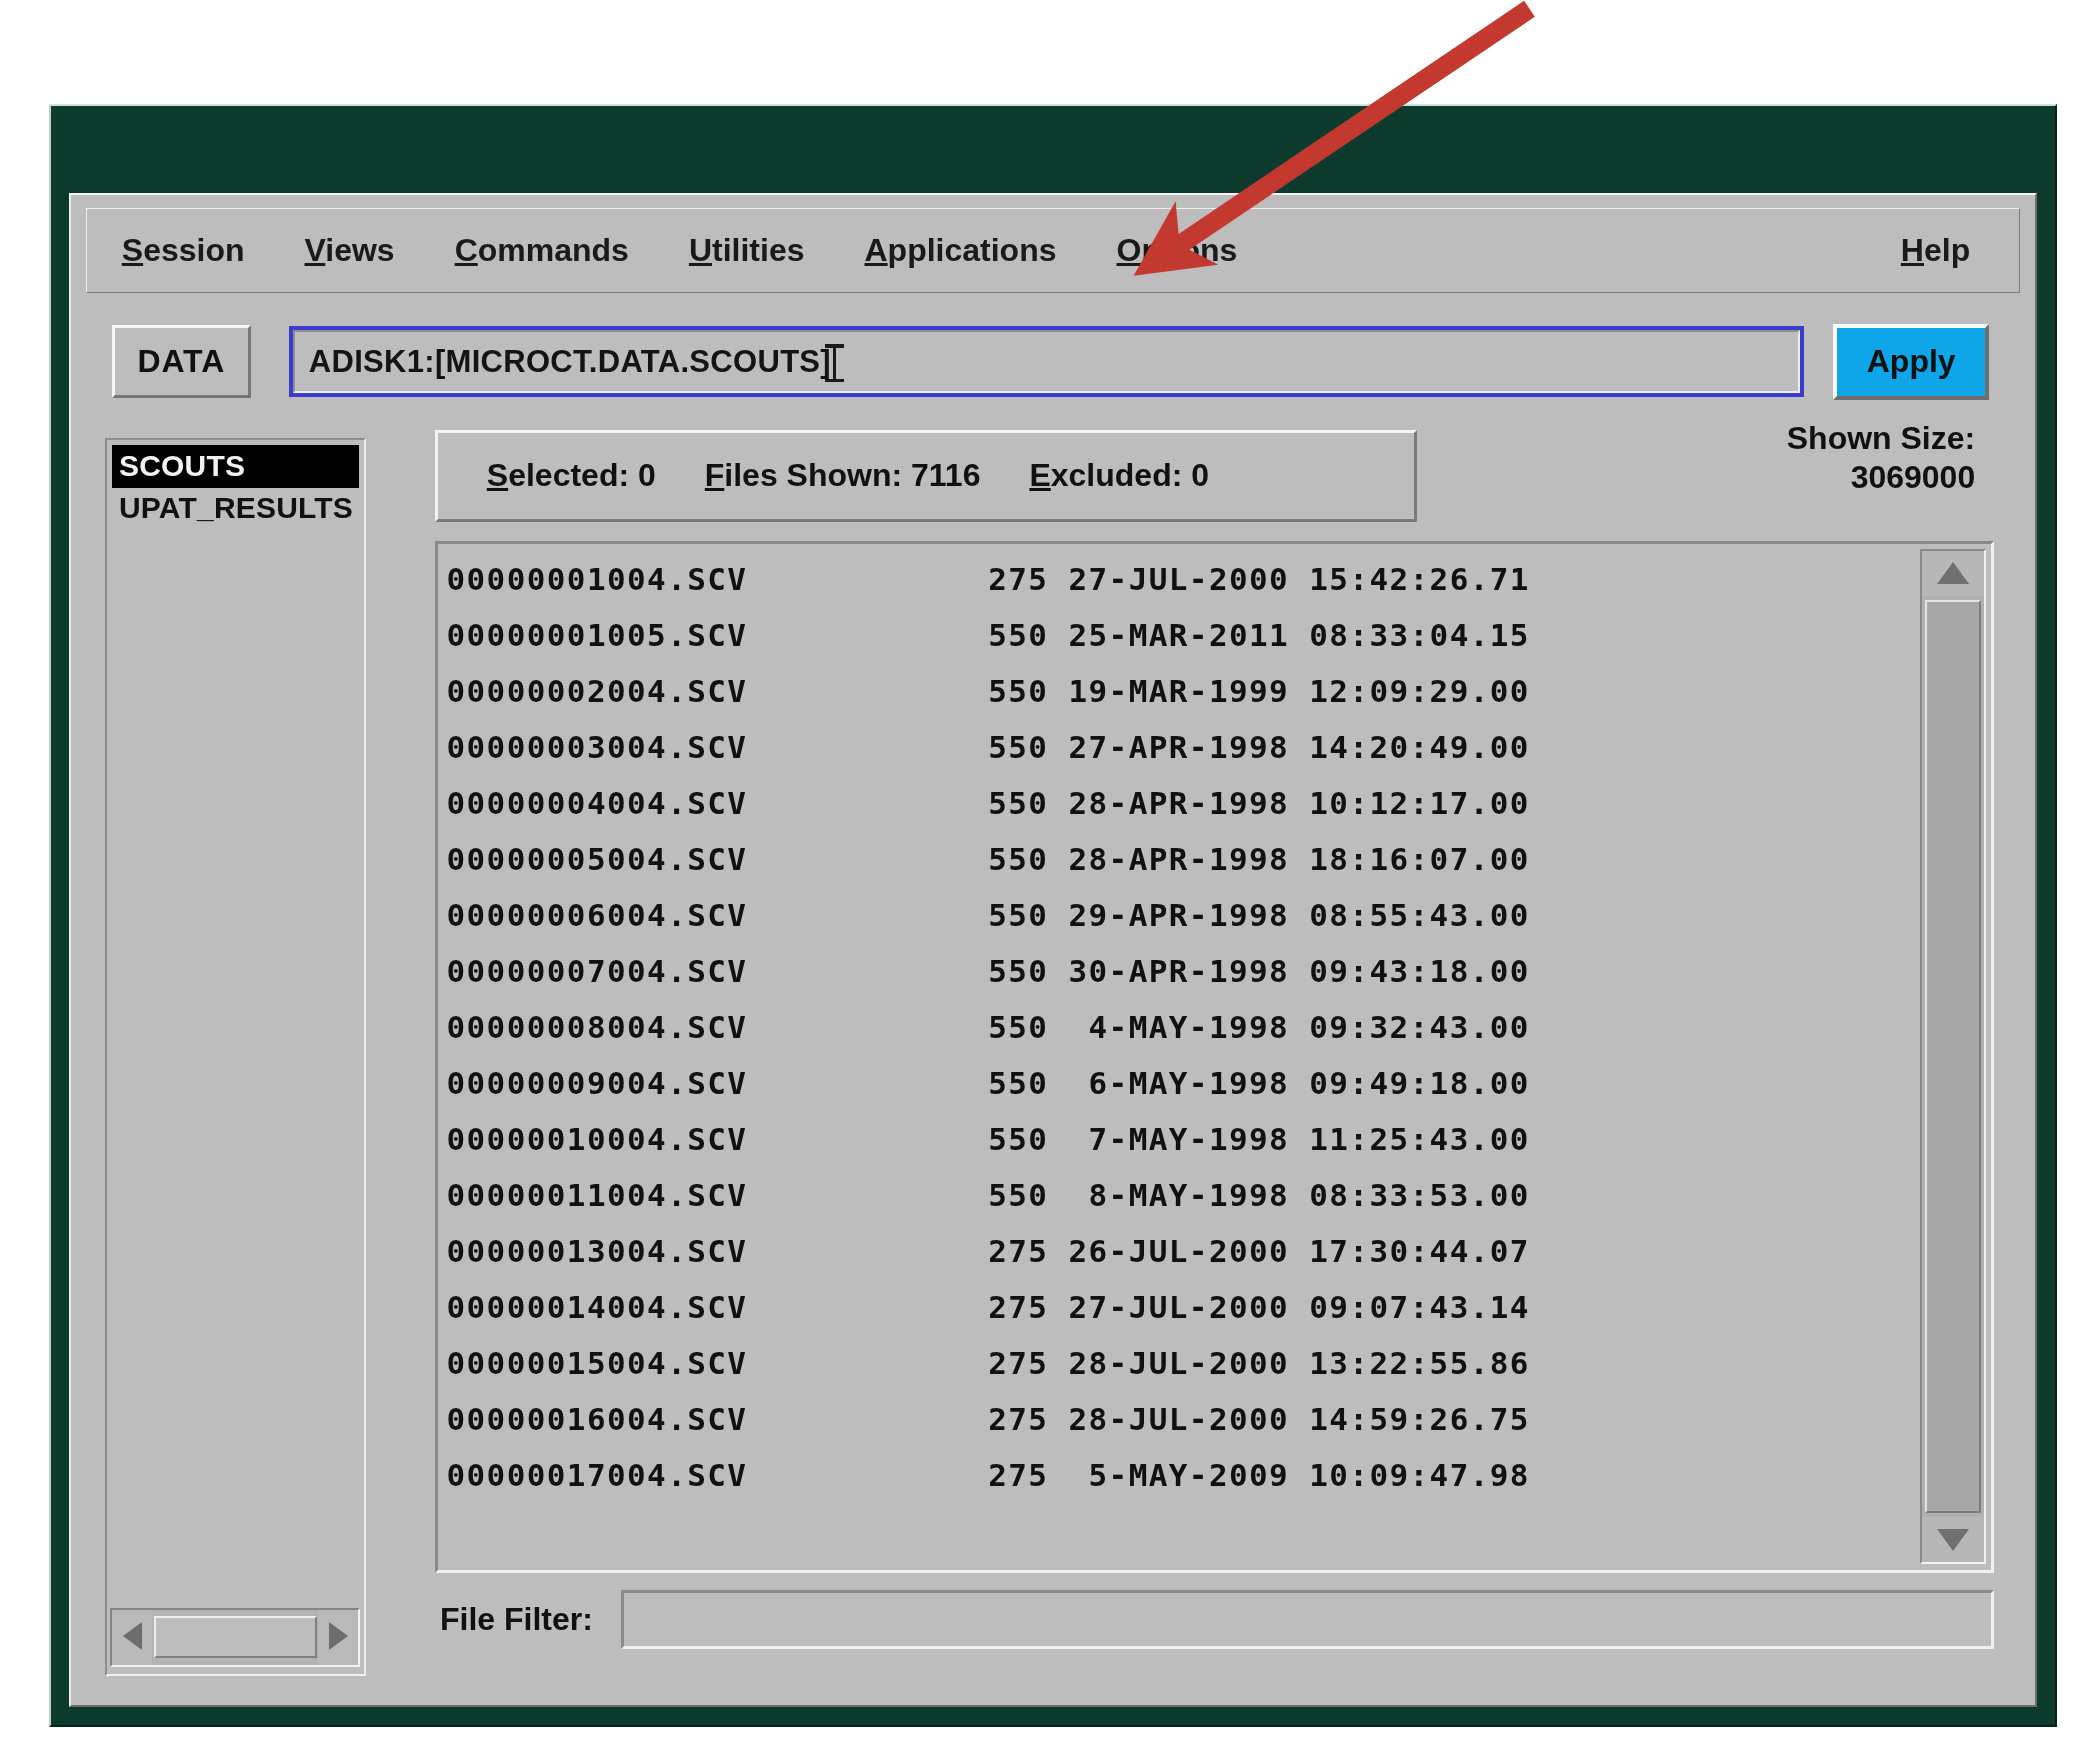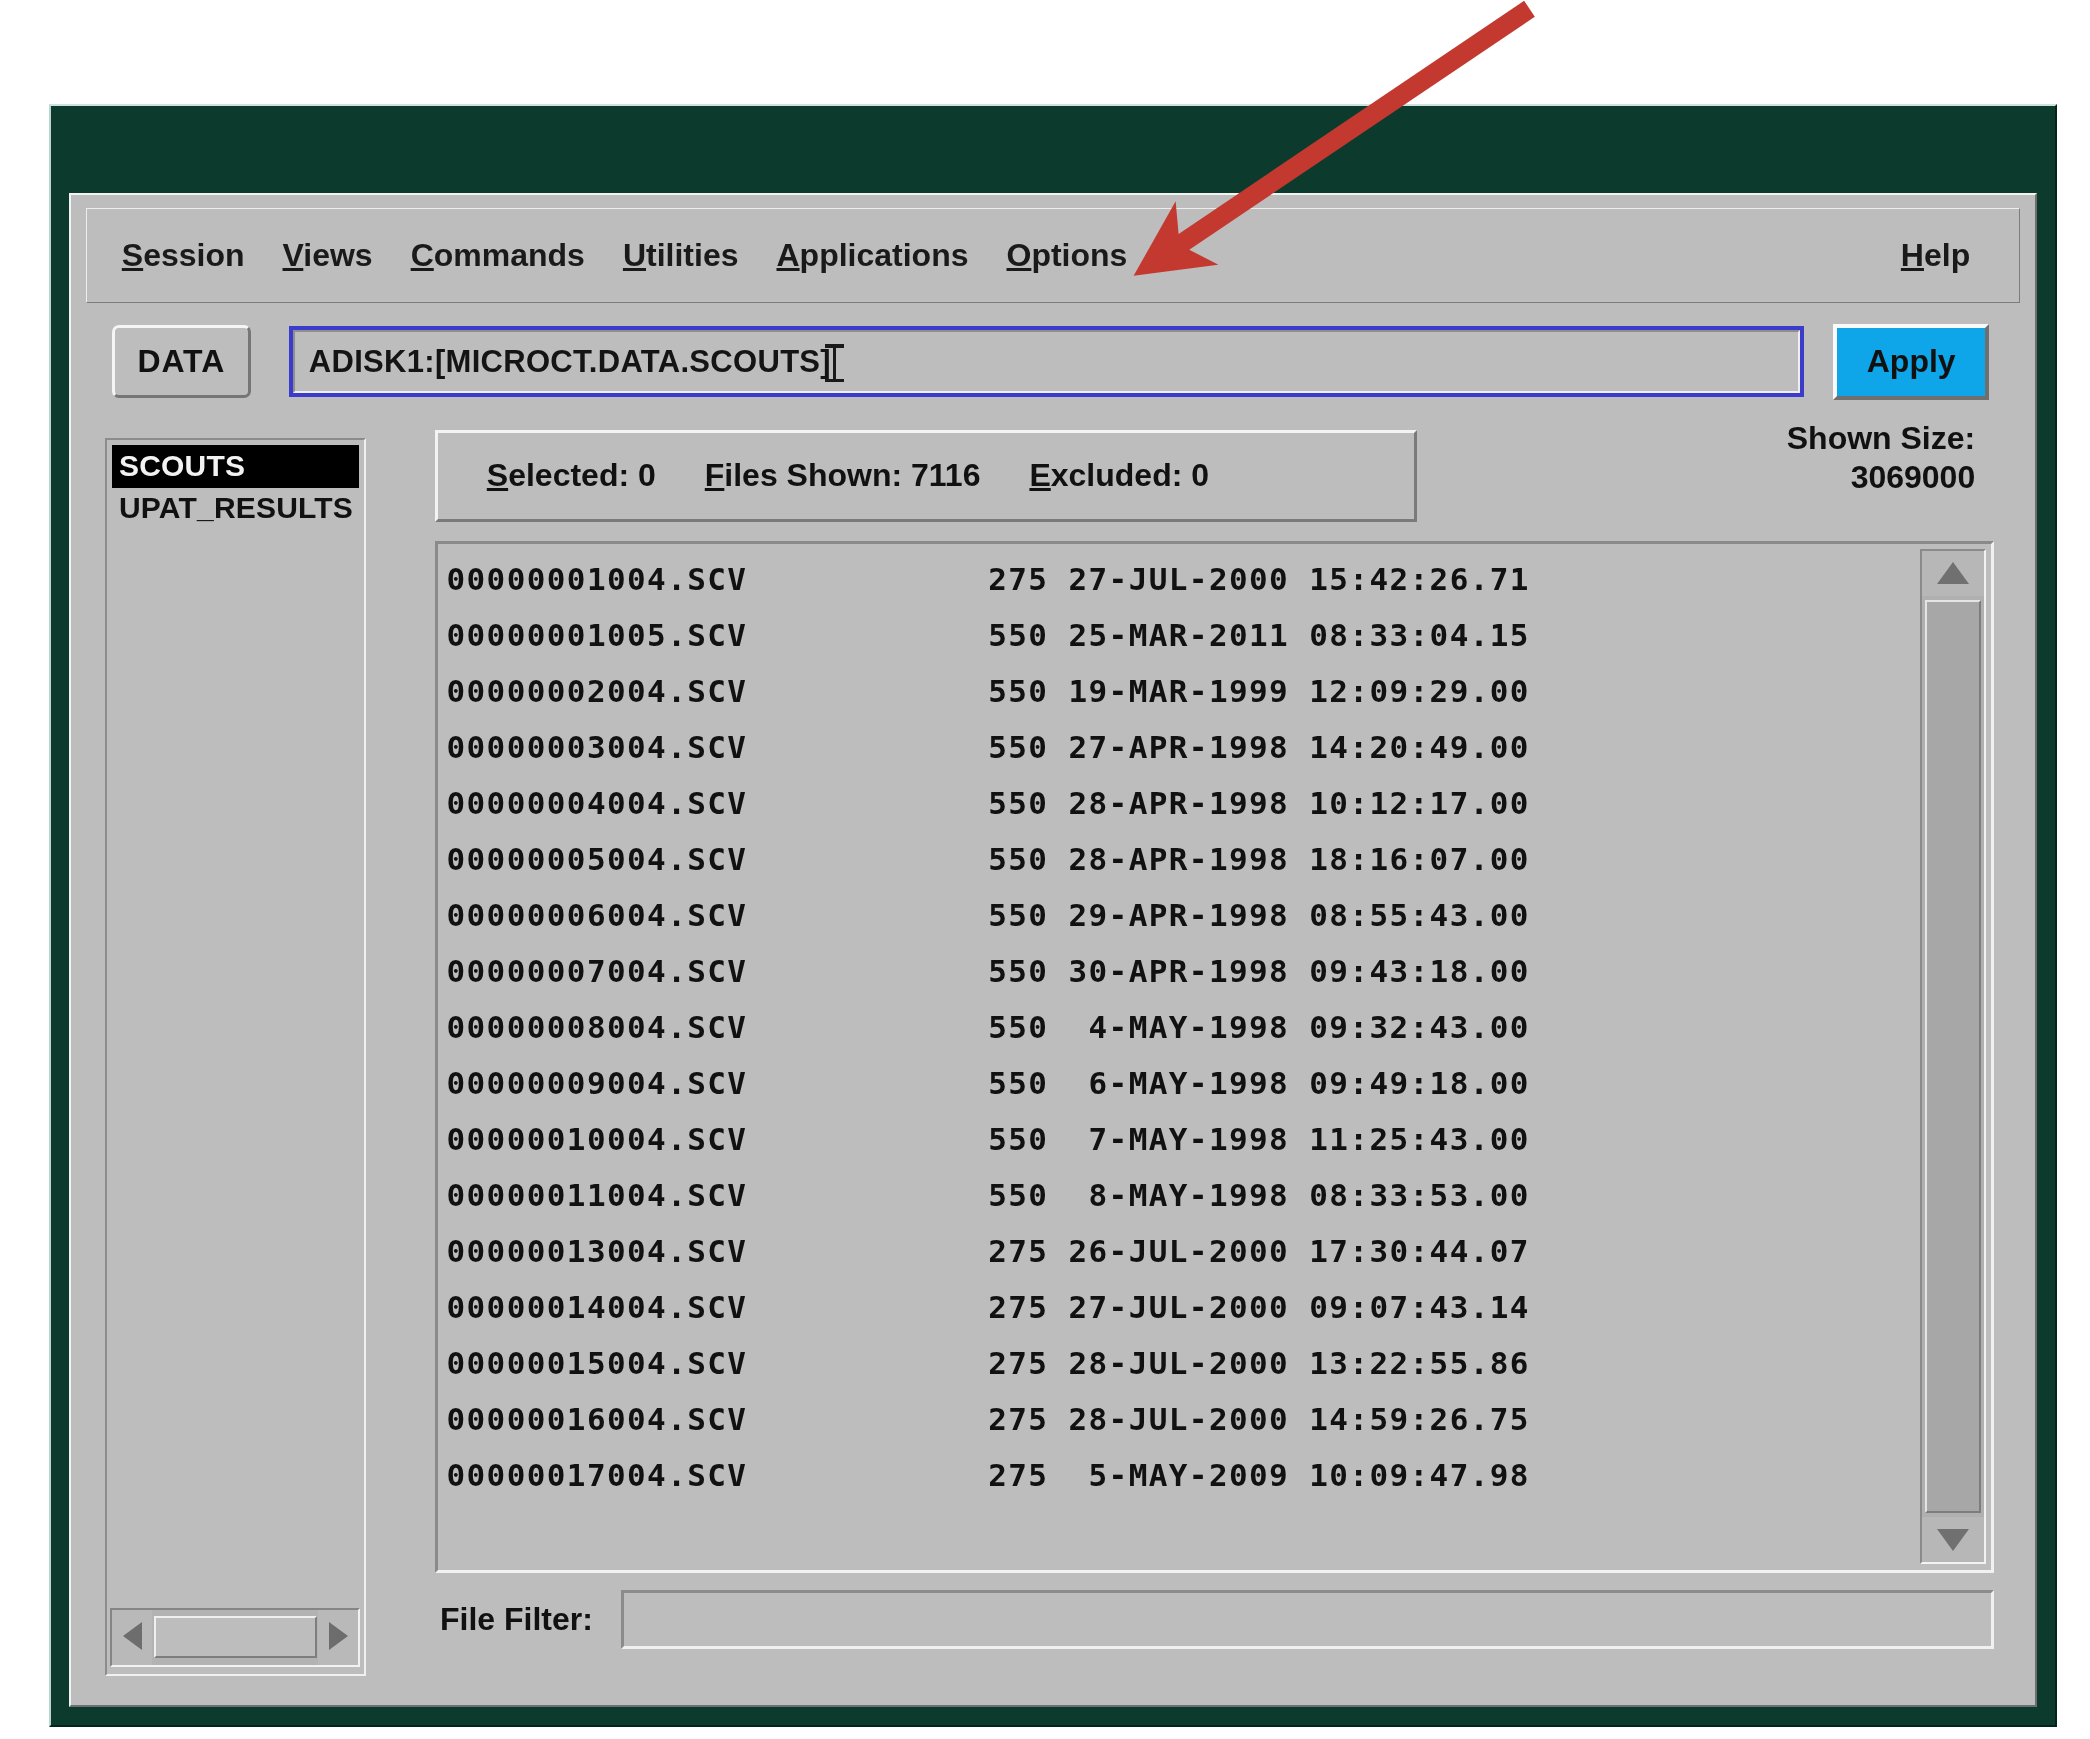--- a/index.html
+++ b/index.html
@@ -83,28 +83,28 @@
     background:#bdbdbd;
     border-top:2.6px solid #f2f2f2;
     border-left:2.6px solid #f2f2f2;
     border-right:2.6px solid #6e6e6e;
     border-bottom:2.6px solid #6e6e6e;
     box-sizing:border-box;
   }
 
   
   #menu-bar{
-    position:absolute;left:14.8px;top:13px;right:14.8px;height:95px;
+    position:absolute;left:14.8px;top:13px;right:14.8px;height:85px;
     background:#bdbdbd;
     border-top:1.7px solid #ededed;
     border-left:1.7px solid #ededed;
     border-right:1.7px solid #7c7c7c;
     border-bottom:1.7px solid #7c7c7c;
     box-sizing:border-box;
-    display:flex;align-items:center;
+    display:flex;align-items:center;gap:22px;
   }
   .menu-item{
     font-size:32px;font-weight:bold;color:#1a1a1a;
     padding:5.2px 0;margin-left:38px;
     white-space:nowrap;cursor:default;
     font-family:"Liberation Sans",sans-serif;
   }
   .menu-item:first-child{margin-left:35px;}
   .menu-item .mn{ text-decoration:underline; }
   #menu-spacer{flex:1;}
@@ -120,21 +120,20 @@
     background:#bdbdbd;
     border-top:3.5px solid #f5f5f5;
     border-left:3.5px solid #f5f5f5;
     border-right:3.5px solid #767676;
     border-bottom:3.5px solid #767676;
     box-sizing:border-box;
     display:flex;align-items:center;justify-content:center;
     font-size:32px;font-weight:bold;color:#111;
     letter-spacing:0.9px;
     font-family:"Liberation Sans",sans-serif;
-    border-radius:7px;
   }
   #path-field-wrap{
     flex:1;margin:0 29.5px 0 38px;height:71px;
     border:4.3px solid #3b3bcc;
     box-sizing:border-box;
     background:#bdbdbd;
     display:flex;align-items:center;text-align:right;
   }
   #path-field{
     flex:1;height:100%;

